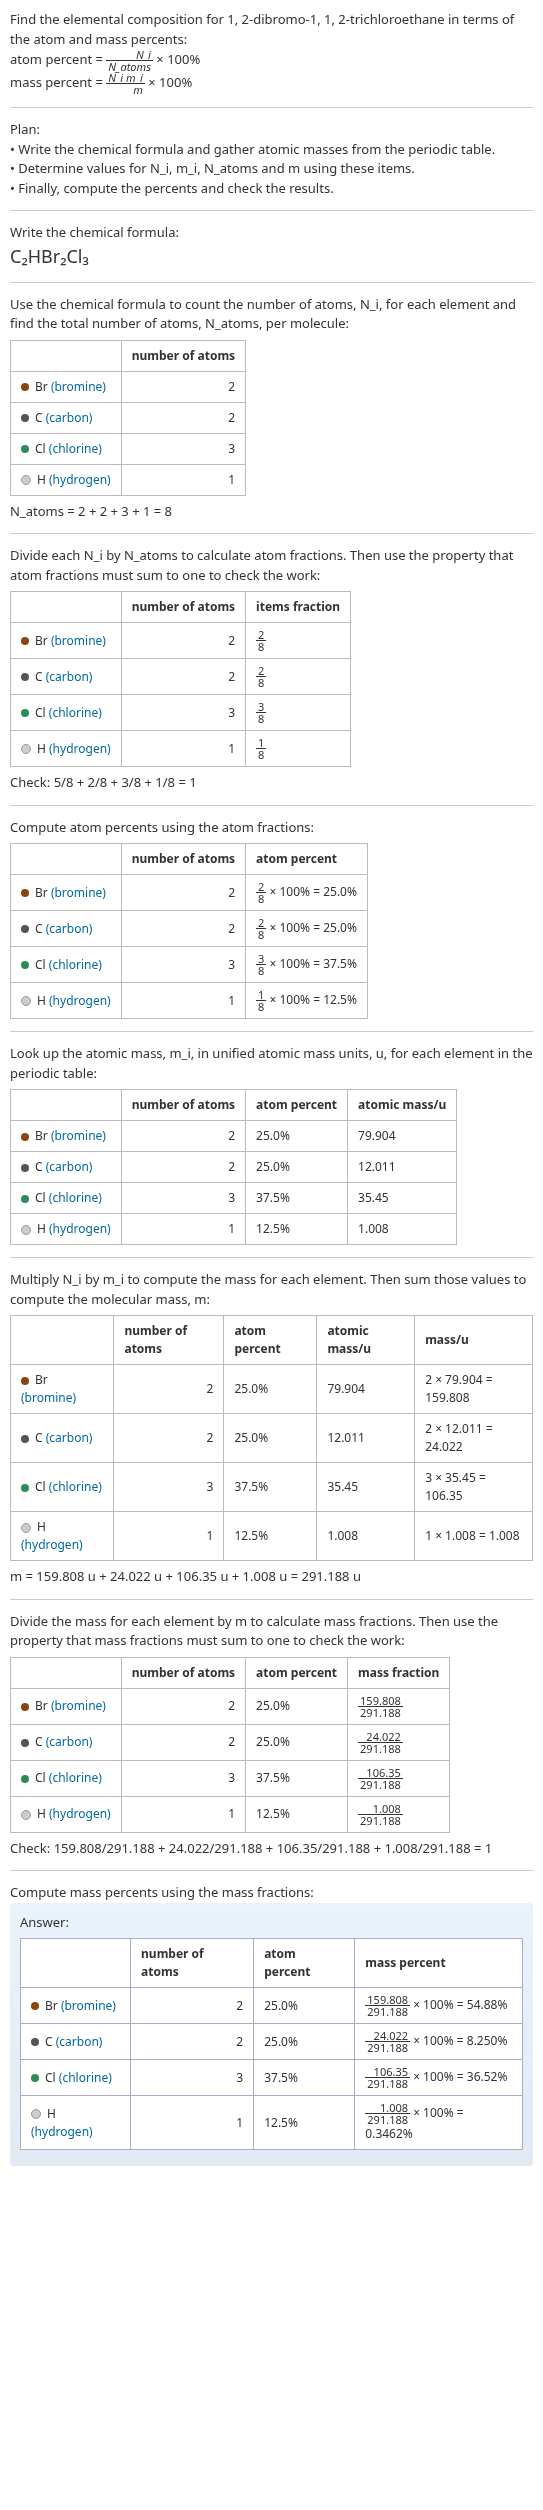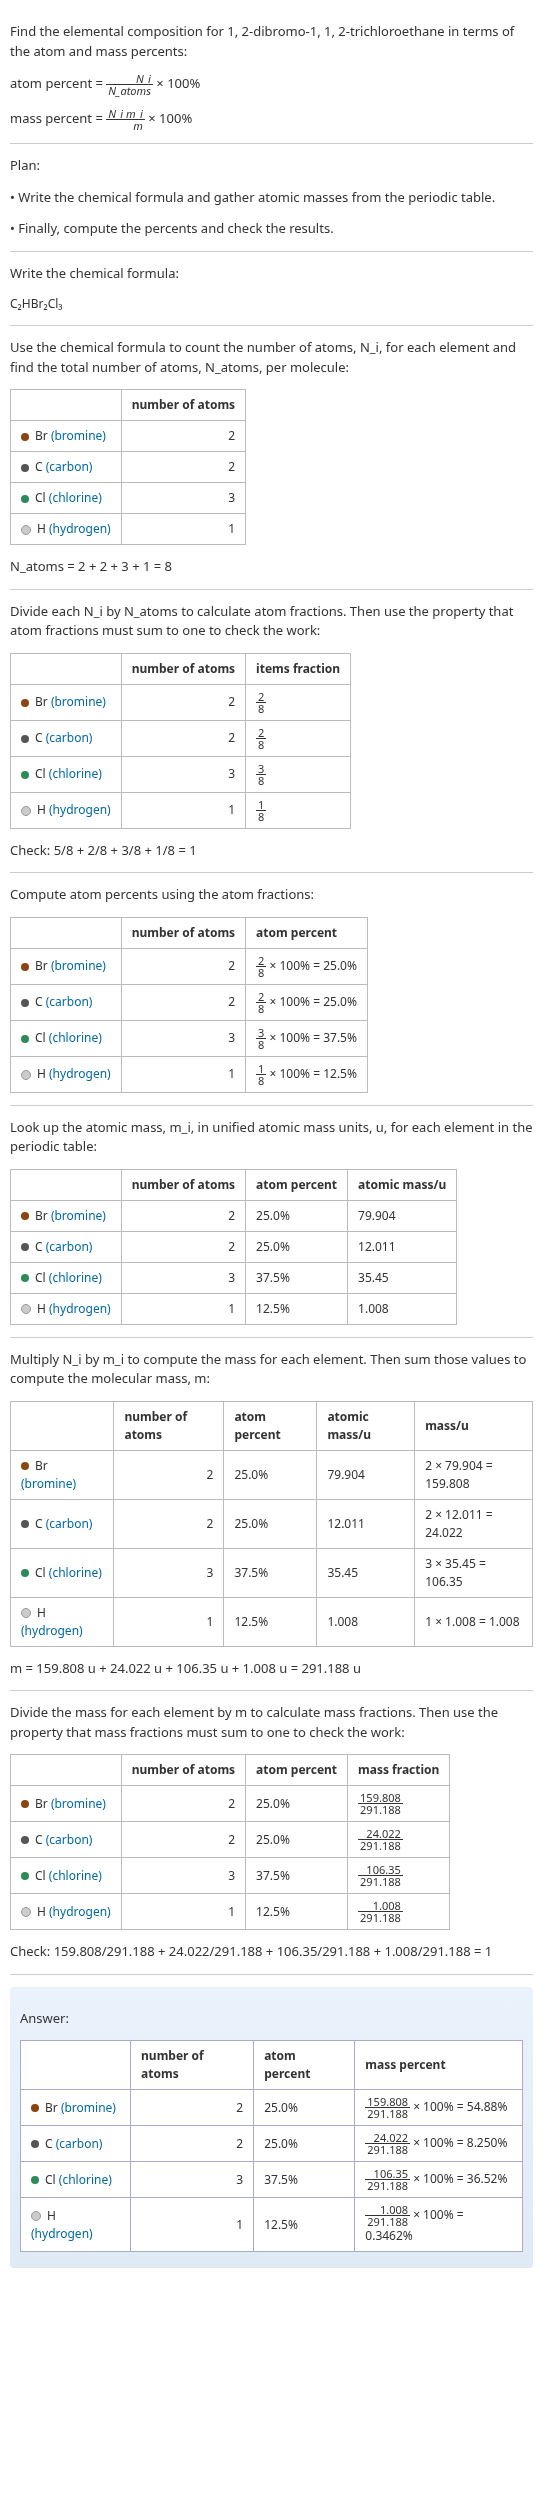--- a/index.html
+++ b/index.html
@@ -1,34 +1,34 @@
 <!DOCTYPE html>
 <html><head>
 <meta charset="utf-8">
 <style>
 body{font-family:system-ui,-apple-system,sans-serif;font-size:13px;color:#333;background:#fff;margin:0;padding:10px;width:523px}
 hr{border:none;border-top:1px solid #ccc;margin:12px 0}
 .sec{margin-bottom:10px;line-height:1.5}
-.sec p{margin:12px 0}
+.sec p{margin:0 0}
 table{border-collapse:collapse;margin:6px 0}
 th,td{border:1px solid #bbb;padding:6px 10px;text-align:left;font-size:12px}
 th.num,td.num{text-align:right}
 .frac{display:inline-block;text-align:right;vertical-align:middle;font-size:11px;line-height:1}
 .frac .n{display:block;border-bottom:1px solid #333;padding:0 2px}
 .frac .d{display:block;padding:0 2px}
 .dot{display:inline-block;width:8px;height:8px;border-radius:50%;margin-right:6px;vertical-align:middle}
 .br-dot{background:#8b4513}
 .c-dot{background:#555}
 .cl-dot{background:#2e8b57}
 .h-dot{background:#ccc;border:1px solid #999}
 .gray{color:#0369a1}
 .answer{background:linear-gradient(to bottom,#eaf3fb,#dfeaf5);padding:10px;border-radius:4px}
 .answer table{background:#fff}
 .answer th,.answer td{border:1px solid #aac}
-.formula{font-size:12px}
+.formula{font-size:18px}
 .math{font-style:italic}
 </style>
 </head>
 <body>
 
 <div class="sec">
   <p>Find the elemental composition for 1, 2-dibromo-1, 1, 2-trichloroethane in terms of the atom and mass percents:</p>
   <p>
     <span>atom percent =</span>
     <span class="frac"><span class="n math">N_i</span><span class="d math">N_atoms</span></span>
@@ -38,20 +38,21 @@
     <span>mass percent =</span>
     <span class="frac"><span class="n math">N_i m_i</span><span class="d math">m</span></span>
     <span>× 100%</span>
   </p>
 </div>
 <hr>
 
 <div class="sec">
   <p>Plan:</p>
   <p>• Write the chemical formula and gather atomic masses from the periodic table.</p>
+  <p>• Determine values for N_i, m_i, N_atoms and m using these items.</p>
   <p>• Finally, compute the percents and check the results.</p>
 </div>
 <hr>
 
 <div class="sec">
   <p>Write the chemical formula:</p>
   <p class="formula">C₂HBr₂Cl₃</p>
 </div>
 <hr>
 
@@ -284,20 +285,21 @@
           <td>12.5%</td>
           <td><span class="frac"><span class="n">1.008</span><span class="d">291.188</span></span></td>
         </tr>
       </tbody>
   </table>
   <p>Check: 159.808/291.188 + 24.022/291.188 + 106.35/291.188 + 1.008/291.188 = 1</p>
 </div>
 <hr>
 
 <div class="sec">
+  <p>Compute mass percents using the mass fractions:</p>
   <div class="answer">
     <p>Answer:</p>
     <table>
       <tbody>
           <tr>
             <th></th>
             <th>number of atoms</th>
             <th>atom percent</th>
             <th>mass percent</th>
           </tr>

